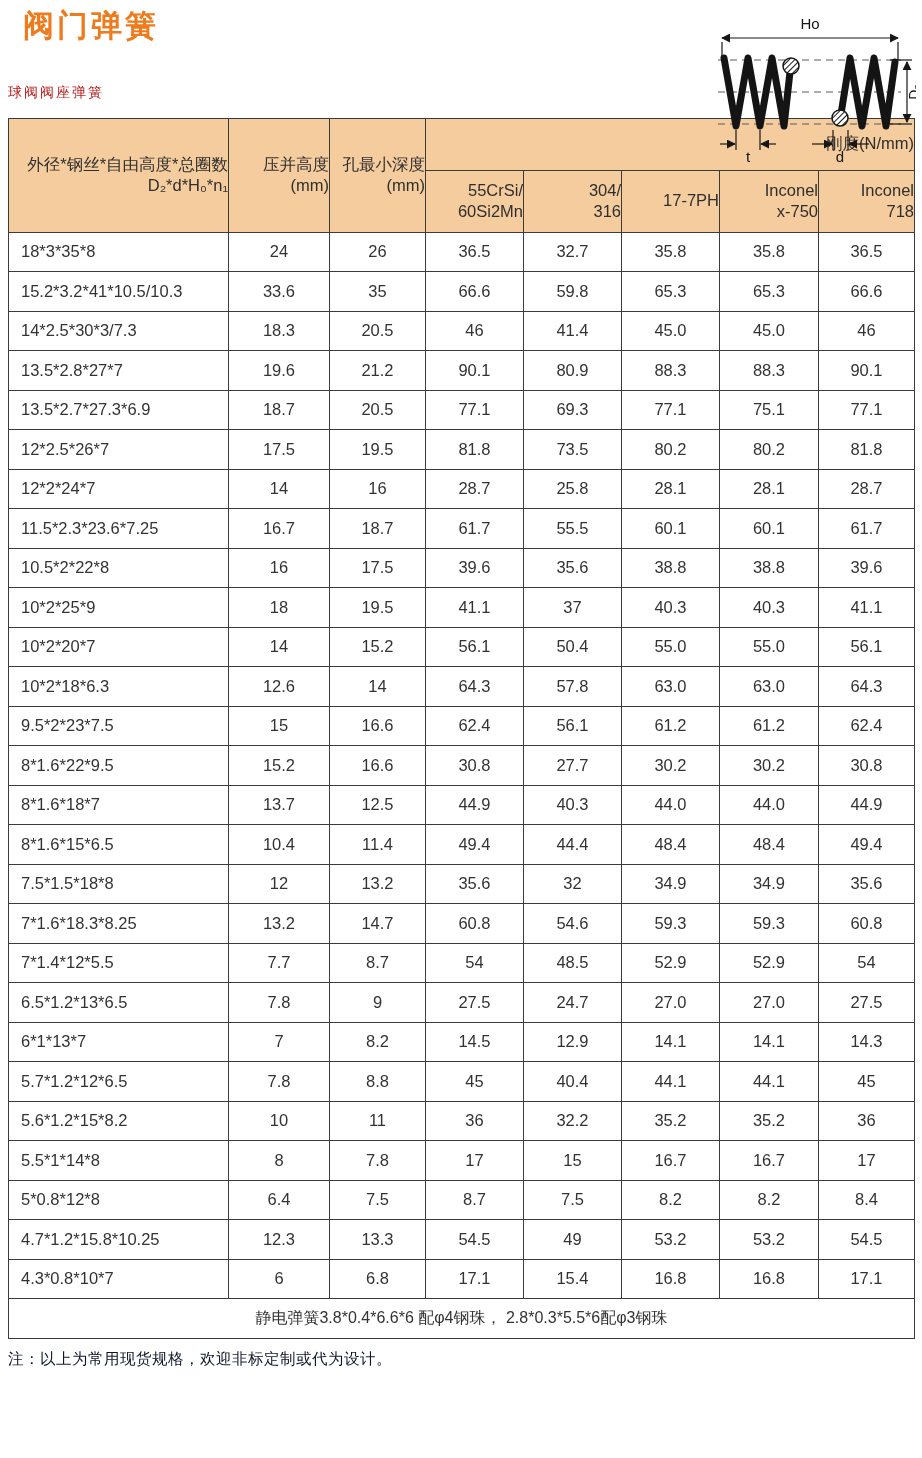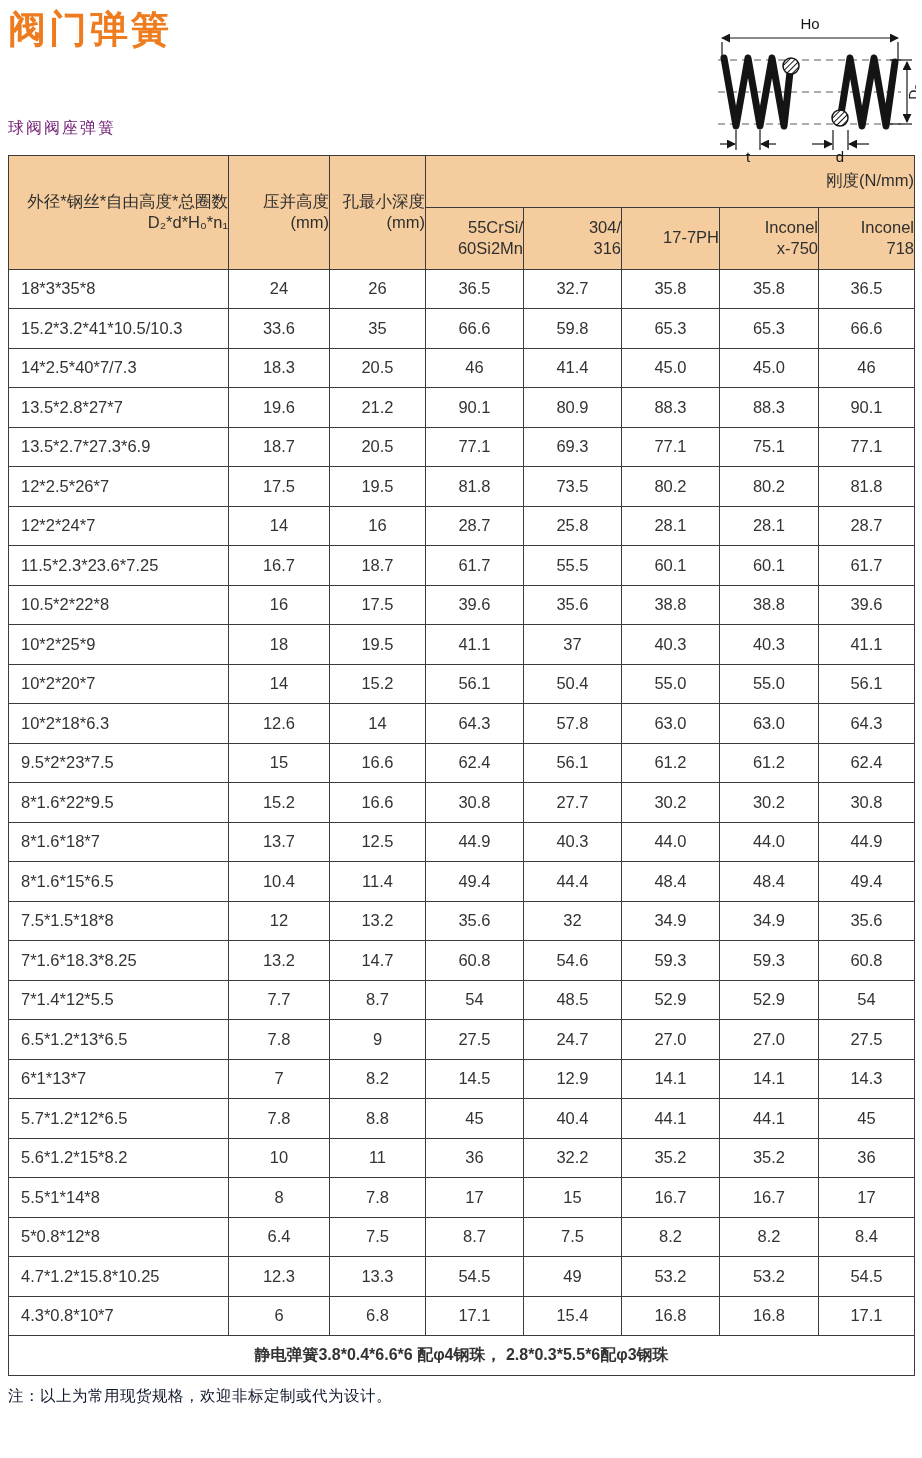--- a/index.html
+++ b/index.html
@@ -4,40 +4,40 @@
 <style>
   * { margin:0; padding:0; box-sizing:border-box; }
   html,body { background:#ffffff; }
   body {
     width:922px; height:1458px;
     font-family:"Liberation Sans","DejaVu Sans",sans-serif;
     color:#3c3c3c; position:relative; overflow:hidden;
   }
   .page { position:relative; width:922px; height:1458px; padding:8px 8px 0 8px; }
 
-  .title-cn { color:#ee7b1d; font-size:38px; font-weight:bold; letter-spacing:3px; line-height:1.15; }
+  .title-cn { color:#ee7b1d; font-size:31px; font-weight:bold; letter-spacing:3px; line-height:1.15;margin-left:15px; }
   .title-en { color:#1b1b1b; font-size:29px; font-weight:bold; letter-spacing:1px; margin-top:6px; }
-  .section-label { margin-top:66px; font-size:16px; color:#701a75; letter-spacing:2px; }
+  .section-label { margin-top:40px; font-size:14px; color:#b91c1c; letter-spacing:2px; }
 
   .diagram { position:absolute; top:14px; right:6px; width:212px; height:152px; }
 
   table.spec-table {
     border-collapse:collapse; table-layout:fixed;
     width:906px; margin-top:16px;
   }
   .spec-table th, .spec-table td {
     border:1.5px solid #3b3b3b; text-align:center; vertical-align:middle;
     font-size:16.5px; color:#333333; line-height:1.3;
   }
   .spec-table thead th { background:#f5cc9d; font-weight:normal; color:#2f2f2f;text-align:right; }
   .spec-table thead tr.group-row th { height:52px; }
   .spec-table thead tr.material-row th { height:62px; }
   .spec-table tbody td { height:39.5px; background:#ffffff; }
   .spec-table tbody td.spec { text-align:left; padding-left:12px; }
-  .spec-table tfoot td { height:40px; background:#ffffff; font-size:16px;font-weight:bold; }
+  .spec-table tfoot td { height:40px; background:#ffffff; font-size:16px; }
 
   .note { margin-top:10px; font-size:15.5px; color:#0f172a; letter-spacing:0.5px; }
 </style>
 </head>
 <body>
 
 <div class="page">
 
   <div class="title-cn">阀门弹簧</div>
 
@@ -162,21 +162,21 @@
           <td class="spec">15.2*3.2*41*10.5/10.3</td>
           <td>33.6</td>
           <td>35</td>
           <td>66.6</td>
           <td>59.8</td>
           <td>65.3</td>
           <td>65.3</td>
           <td>66.6</td>
         </tr>
         <tr>
-          <td class="spec">14*2.5*40*7/7.3</td>
+          <td class="spec">14*2.5*30*3/7.3</td>
           <td>18.3</td>
           <td>20.5</td>
           <td>46</td>
           <td>41.4</td>
           <td>45.0</td>
           <td>45.0</td>
           <td>46</td>
         </tr>
         <tr>
           <td class="spec">13.5*2.8*27*7</td>

